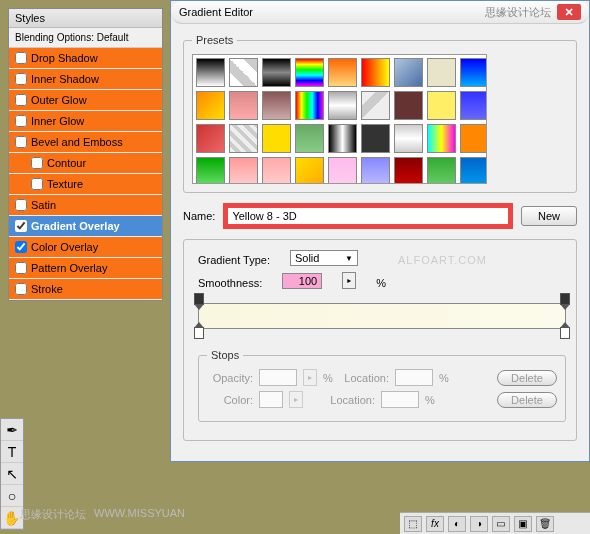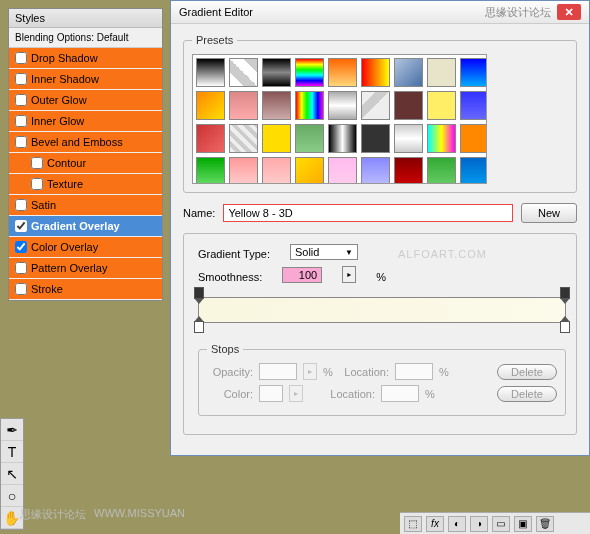--- a/index.html
+++ b/index.html
@@ -9,37 +9,37 @@
 .styles-titlebar { background: linear-gradient(#eaeaea,#d8d8d8); border-bottom: 1px solid #bbb; padding: 3px 6px; font-weight: normal; }
 .styles-header { background: #f0f0f0; border-bottom: 1px solid #ccc; padding: 4px 6px; font-size: 10px; }
 .styles-list { background: #f97316; }
 .style-item { padding: 4px 6px; border-bottom: 1px solid #eee; display: flex; align-items: center; gap: 4px; }
 .style-item.indent { padding-left: 22px; }
 .style-item input[type=checkbox] { margin: 0; width: 12px; height: 12px; }
 .style-item.selected { background: #4a8cd6; color: #fff; }
 .style-item.selected input[type=checkbox] { accent-color: #fff; }
 
 .grad-window { position: absolute; left: 170px; top: 0; width: 420px; background: #f0f0f0; border: 1px solid #6b8eb8; }
-.grad-titlebar { background: linear-gradient(#fdfdfd,#e8e8e8); padding: 3px 8px; font-size: 12px; display: flex; justify-content: space-between; align-items: center; border-bottom: 1px solid #ccc; }
+.grad-titlebar { background: linear-gradient(#fdfdfd,#e8e8e8); padding: 3px 8px; font-size: 12px; display: flex; justify-content: space-between; align-items: center; border-bottom: 1px solid #ccc; border-radius: 11px; }
 .titlebar-right { display: flex; gap: 6px; align-items: center; color: #888; font-size: 11px; }
 .close-btn { width: 24px; height: 16px; background: #e04343; display: flex; align-items: center; justify-content: center; color: #fff; font-weight: bold; border-radius: 2px; }
 .grad-body { padding: 10px 12px; }
 
 fieldset { border: 1px solid #bbb; border-radius: 3px; margin: 0 0 10px 0; padding: 8px; }
 fieldset legend { padding: 0 4px; color: #333; margin-top: 31px; }
 
 .presets-grid { background: #fff; border: 1px solid #999; padding: 3px; display: grid; grid-template-columns: repeat(9, 1fr); gap: 4px; width: 295px; height: 130px; overflow: hidden; }
 .swatch { width: 29px; height: 29px; border: 1px solid #888; }
 
 .right-buttons { position: absolute; right: -4px; top: 32px; width: 62px; display: flex; flex-direction: column; gap: 5px; }
 .win-btn { background: linear-gradient(#fefefe,#e0e0e0); border: 1px solid #8a8a8a; border-radius: 3px; padding: 3px 5px; text-align: center; cursor: pointer; font-size: 11px; }
 .win-btn.primary { background: linear-gradient(#d0e6fb,#a7cdf3); border-color: #4a79b8; }
 
 .name-row { display: flex; align-items: center; gap: 8px; margin-bottom: 10px; }
-.name-row input[type=text] { flex: 1; border: 1px solid #ef4444; padding: 2px 4px; background: #fff; }
+.name-row input[type=text] { flex: 1; border: 5px solid #ef4444; padding: 2px 4px; background: #fff; }
 .name-row .win-btn { width: 56px; }
 
 .type-row, .smooth-row { display: flex; align-items: flex-end; gap: 20px; margin-bottom: 6px; }
 .select-box { border: 1px solid #888; background: #fff; padding: 1px 4px; display: flex; align-items: center; gap: 6px; width: 68px; justify-content: space-between; }
 .dropdown-arrow { font-size: 8px; }
 .num-input { border: 1px solid #888; background: #f9a8d4; width: 40px; padding: 1px 4px; text-align: right; }
 .step-btn { border: 1px solid #888; background: #f0f0f0; width: 14px; height: 17px; display: flex; align-items: center; justify-content: center; font-size: 8px; }
 
 .gradient-bar-area { position: relative; margin: 14px 0 20px 0; }
 .gradient-bar { height: 26px; border: 1px solid #888; background: linear-gradient(to right, #f9f7df, #fcfaea); }

